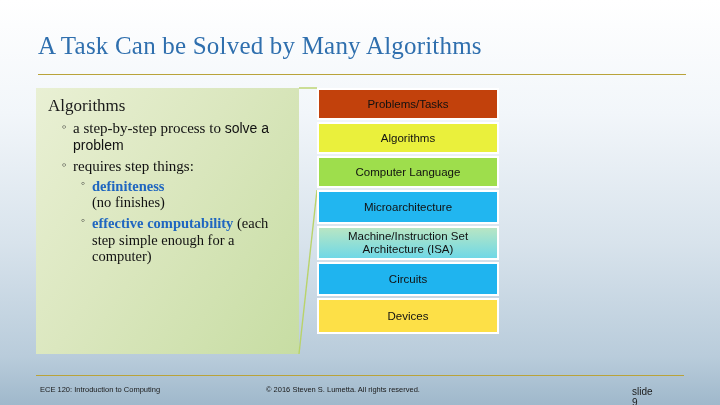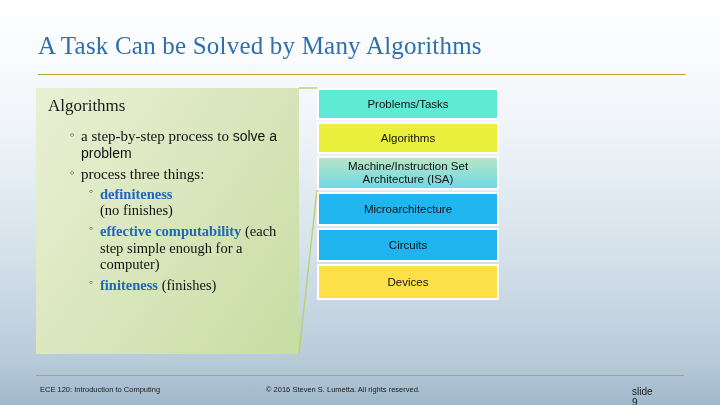--- a/index.html
+++ b/index.html
@@ -47,21 +47,21 @@
     padding: 6px 10px 0 12px;
   }
   .panel-head {
     font-size: 17px;
     color: #1a1a1a;
     margin: 2px 0 3px 0;
     line-height: 1.15;
   }
   ul.lvl1 {
     list-style: none;
-    margin: 12px;
+    margin: 4px;
     padding: 0 0 0 10px;
   }
   ul.lvl1 > li {
     position: relative;
     font-size: 15px;
     line-height: 1.16;
     color: #111;
     margin: 0 0 4px 0;
     padding-left: 11px;
   }
@@ -123,21 +123,21 @@
     text-align: center;
     font-family: "Liberation Sans", sans-serif;
     font-size: 11.5px;
     color: #111;
     display: flex;
     align-items: center;
     justify-content: center;
     line-height: 1.12;
     margin-bottom: 2px;
   }
-  .l-problems   { height: 32px; background: #5eead4; }
+  .l-problems   { height: 32px; background: #c2410c; }
   .l-algorithms { height: 32px; background: #eaf03c; }
   .l-lang       { height: 32px; background: #9ede4c; }
   .l-isa        { height: 34px; background: linear-gradient(180deg, #b8e6c4 0%, #6fd8e6 100%); }
   .l-micro      { height: 34px; background: #21b6f0; }
   .l-circuits   { height: 34px; background: #1fb4ef; }
   .l-devices    { height: 36px; background: #fde047; margin-bottom: 0; }
 
   
   .footer-rule {
     position: absolute;
@@ -180,57 +180,57 @@
 <div class="slide-title">A Task Can be Solved by Many Algorithms</div>
 <div class="title-rule"></div>
 
 <div class="text-panel">
   <div class="panel-head">Algorithms</div>
   <ul class="lvl1">
     <li>
       <span>a step-by-step process to </span><span style="font-family:'Liberation Sans',sans-serif;font-size:14px;">solve a problem</span>
     </li>
     <li>
-      <span>process three things:</span>
+      <span>requires step things:</span>
       <ul class="lvl2">
         <li>
           <span class="kw">definiteness</span><br>
           <span>(no finishes)</span>
         </li>
         <li>
           <span class="kw">effective computability</span><span> (each step simple enough for a computer)</span>
         </li>
-        <li>
-          <span class="kw">finiteness</span><span> (finishes)</span>
-        </li>
       </ul>
     </li>
   </ul>
 </div>
 
 <svg class="connectors" viewBox="0 0 720 405">
   <line x1="299" y1="88" x2="317" y2="88" stroke="#b9d36a" stroke-width="1.4"></line>
   <line x1="299" y1="354" x2="317" y2="190" stroke="#b9d36a" stroke-width="1.4"></line>
 </svg>
 
 <div class="stack">
   <div class="layer l-problems">
     <span>Problems/Tasks</span>
   </div>
   <div class="layer l-algorithms">
     <span>Algorithms</span>
+  </div>
+  <div class="layer l-lang">
+    <span>Computer Language</span>
+  </div>
+  <div class="layer l-micro">
+    <span>Microarchitecture</span>
   </div>
   <div class="layer l-isa">
     <span>
       <span>Machine/Instruction Set</span><br>
       <span>Architecture (ISA)</span>
     </span>
-  </div>
-  <div class="layer l-micro">
-    <span>Microarchitecture</span>
   </div>
   <div class="layer l-circuits">
     <span>Circuits</span>
   </div>
   <div class="layer l-devices">
     <span>Devices</span>
   </div>
 </div>
 
 <div class="footer-rule"></div>

